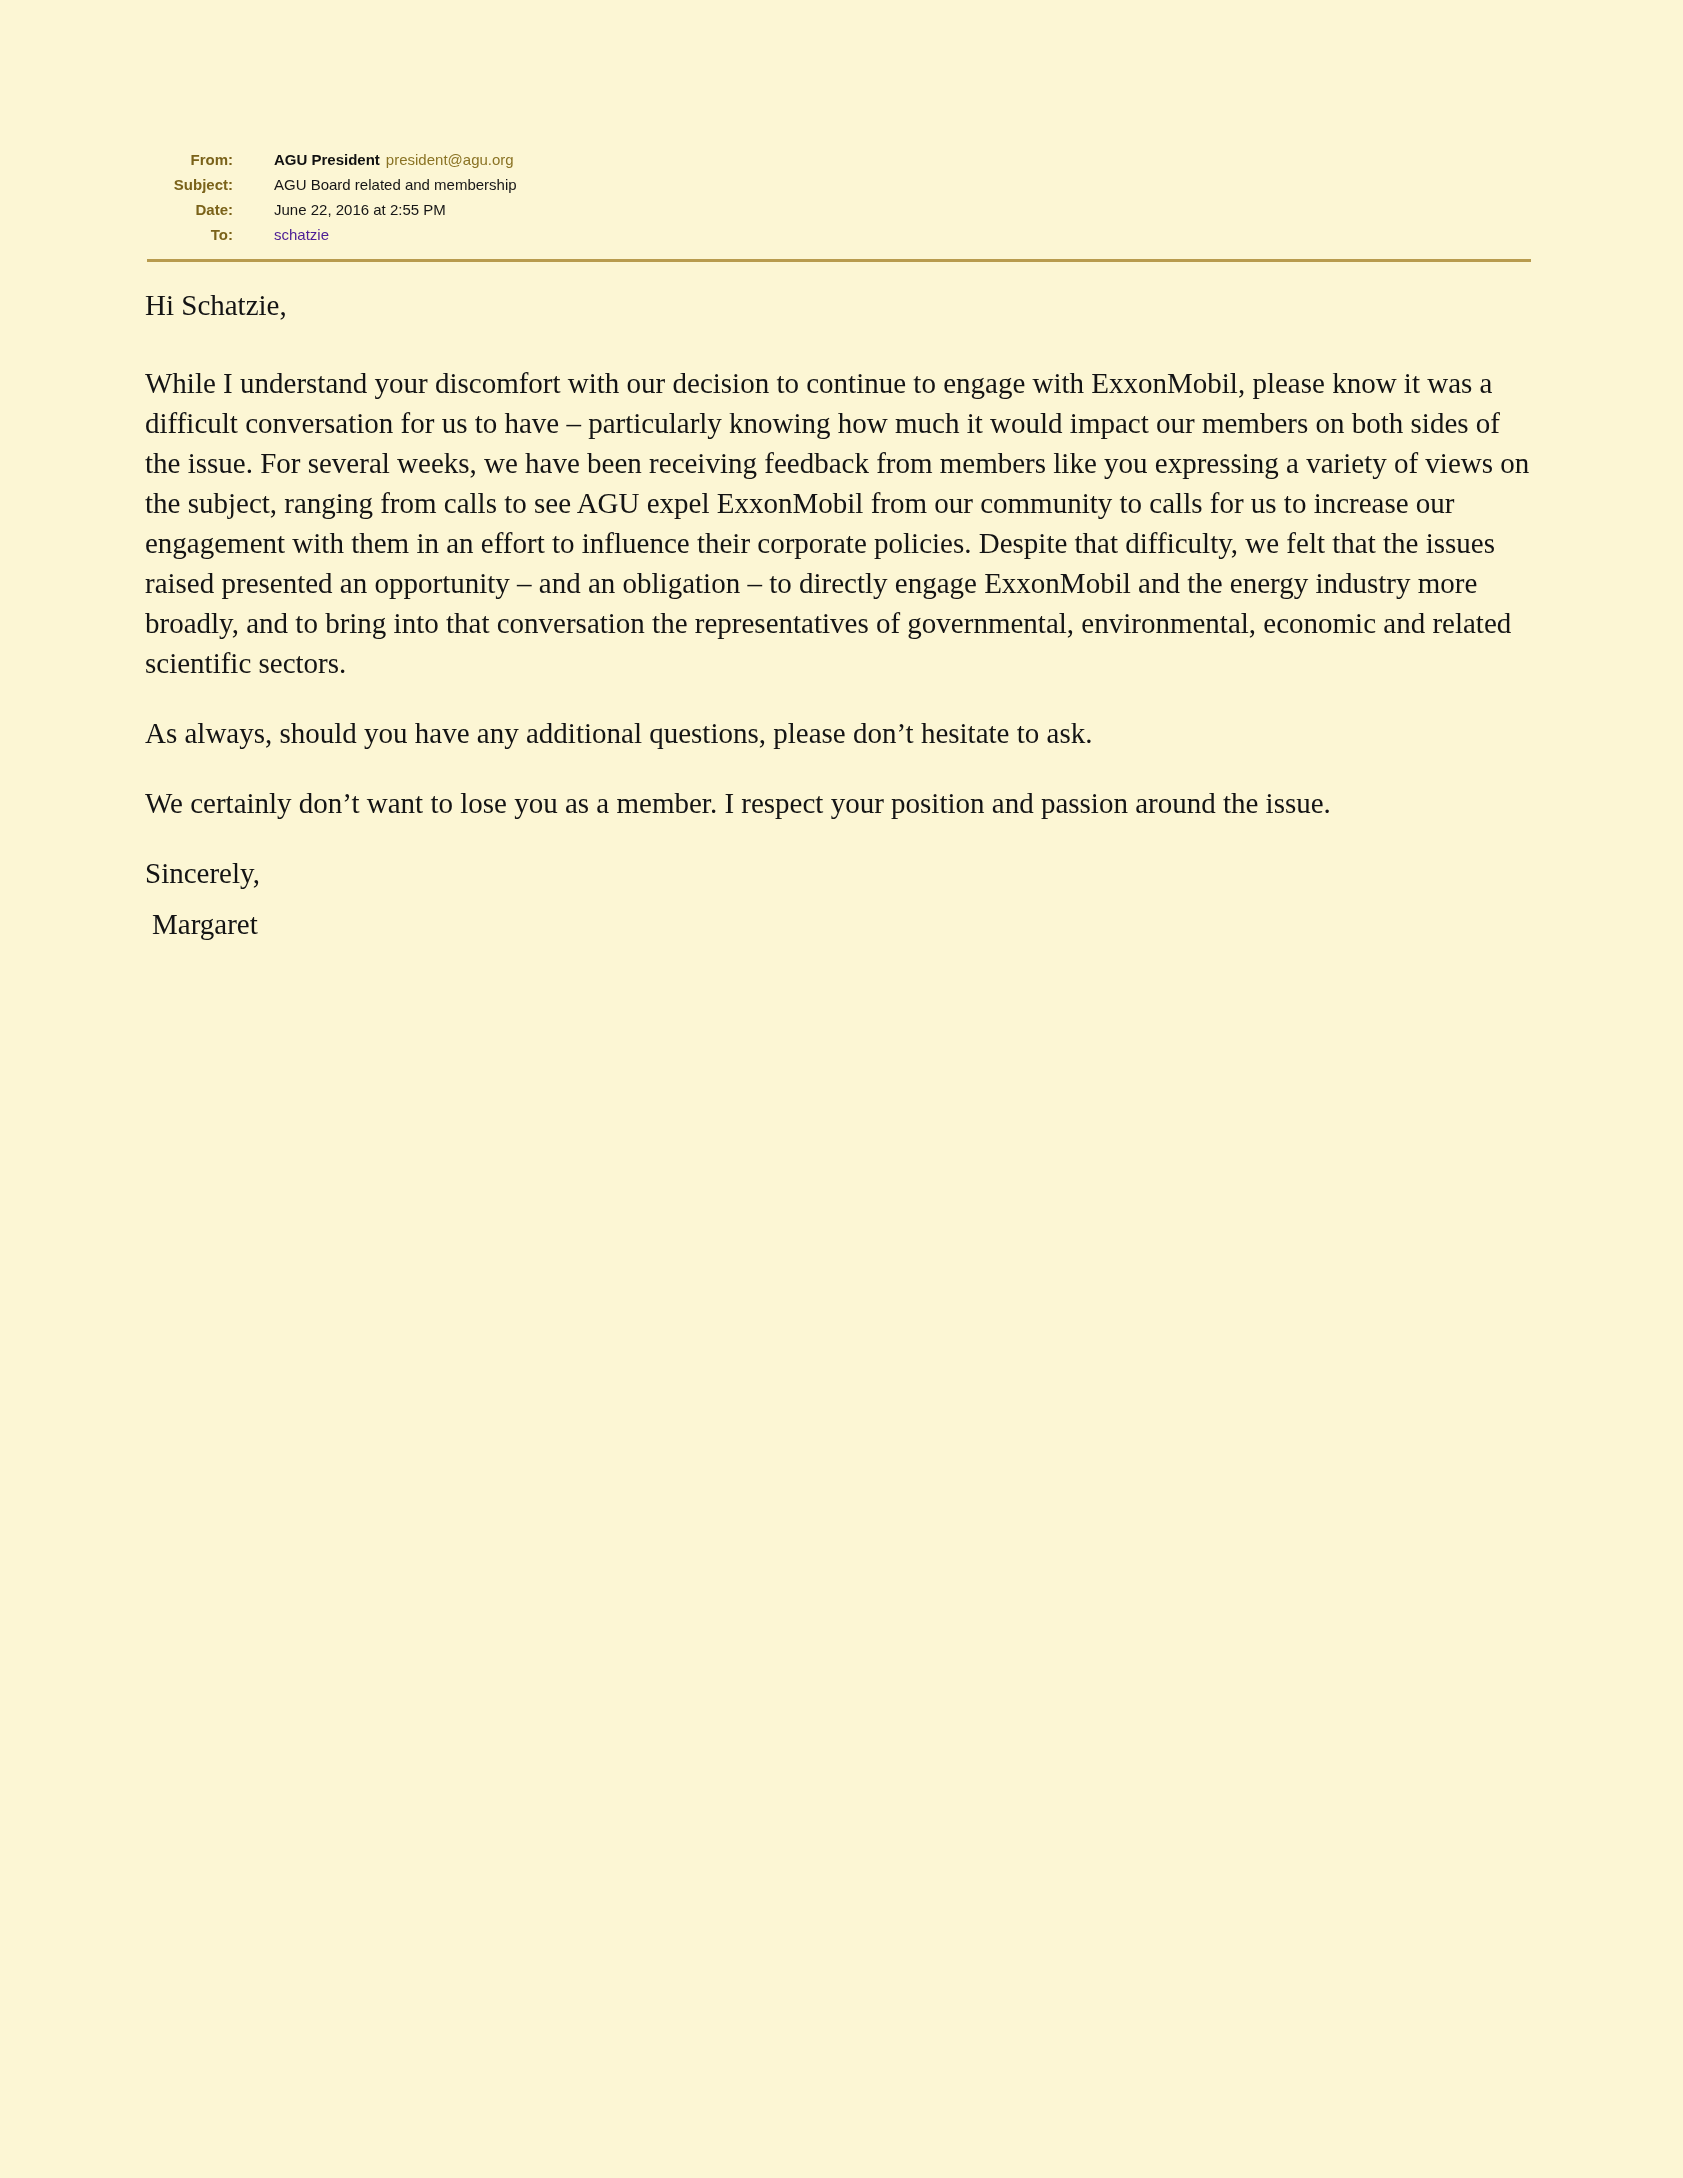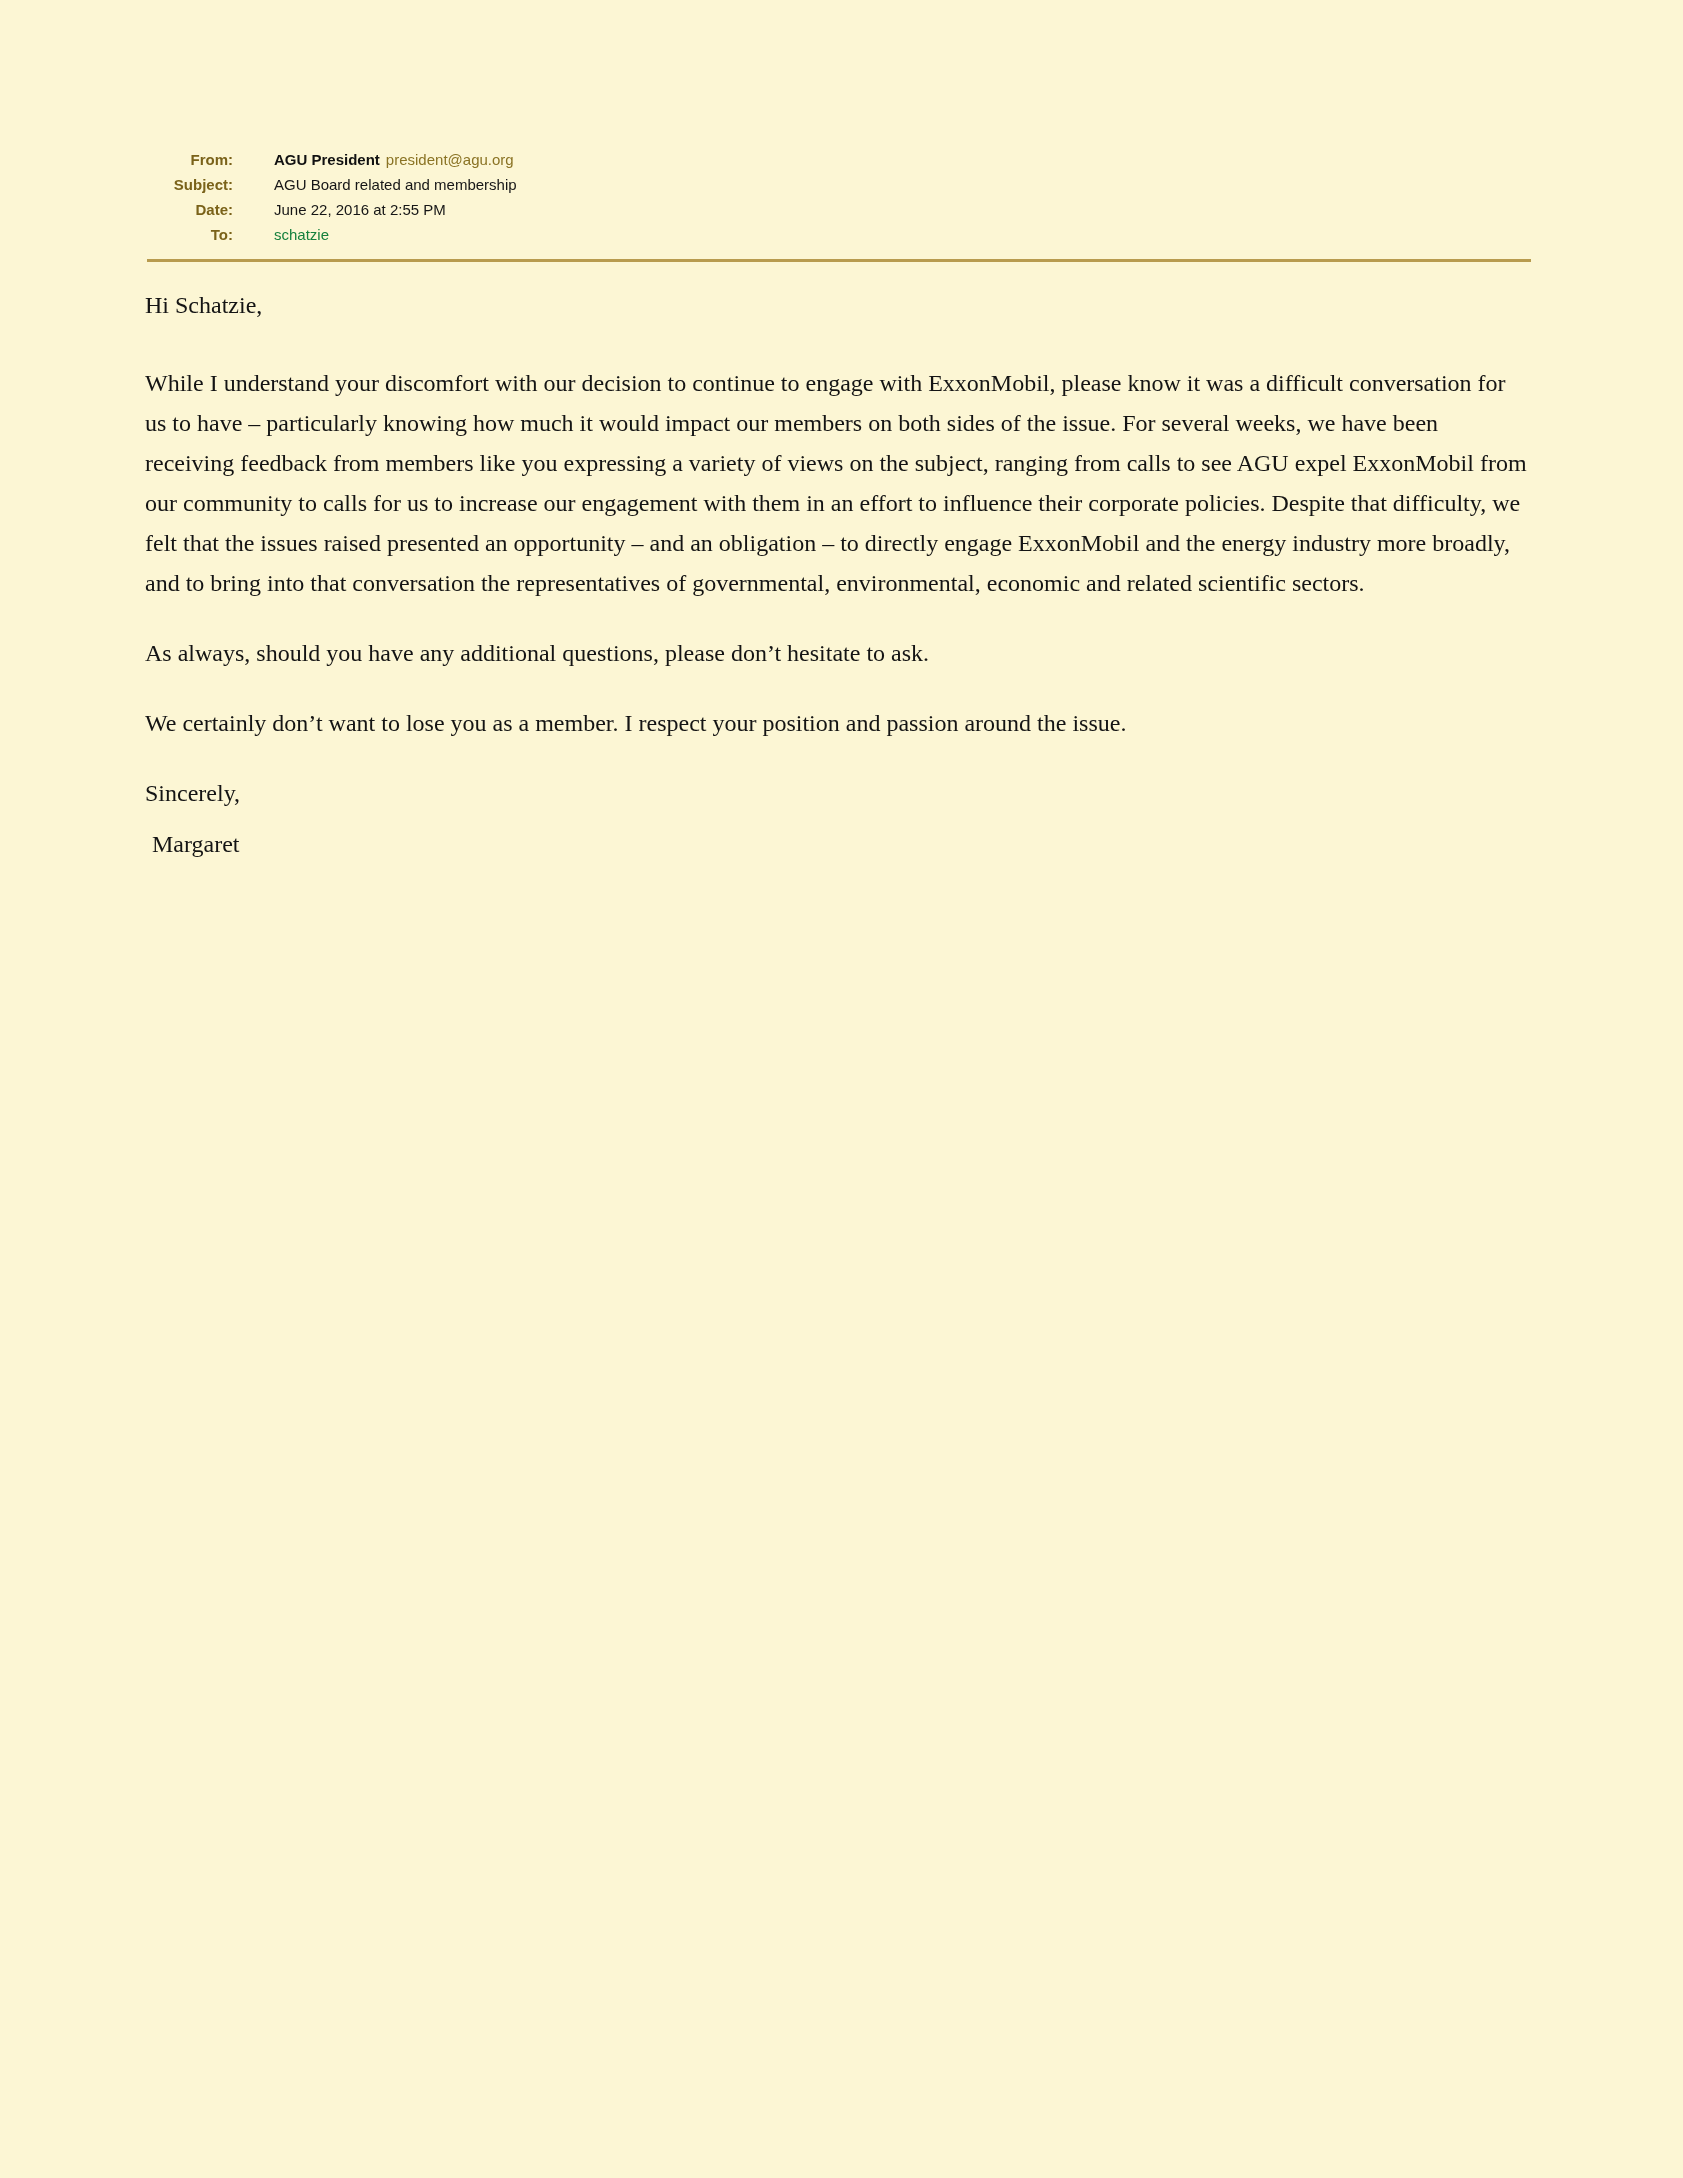--- a/index.html
+++ b/index.html
@@ -48,21 +48,21 @@
     padding-right: 9px;
     box-sizing: border-box;
   }
 
   .hdr-value {
     color: #161616;
     margin-left: 32px;
   }
 
   .hdr-value.muted {
-    color: #15803d;
+    color: #4c1d95;
   }
 
   .hdr-name {
     font-weight: bold;
     color: #111111;
   }
 
   .hdr-email {
     color: #8a7324;
     font-weight: normal;
@@ -80,21 +80,21 @@
   }
 
   
   .letter {
     position: absolute;
     left: 145px;
     top: 285px;
     width: 1386px;
     color: #141414;
     font-family: "Liberation Serif", "DejaVu Serif", serif;
-    font-size: 24px;
+    font-size: 29px;
     line-height: 40px;
   }
 
   .letter p {
     margin: 0 0 30px 0;
   }
 
   .letter p.greeting {
     margin-bottom: 38px;
   }

